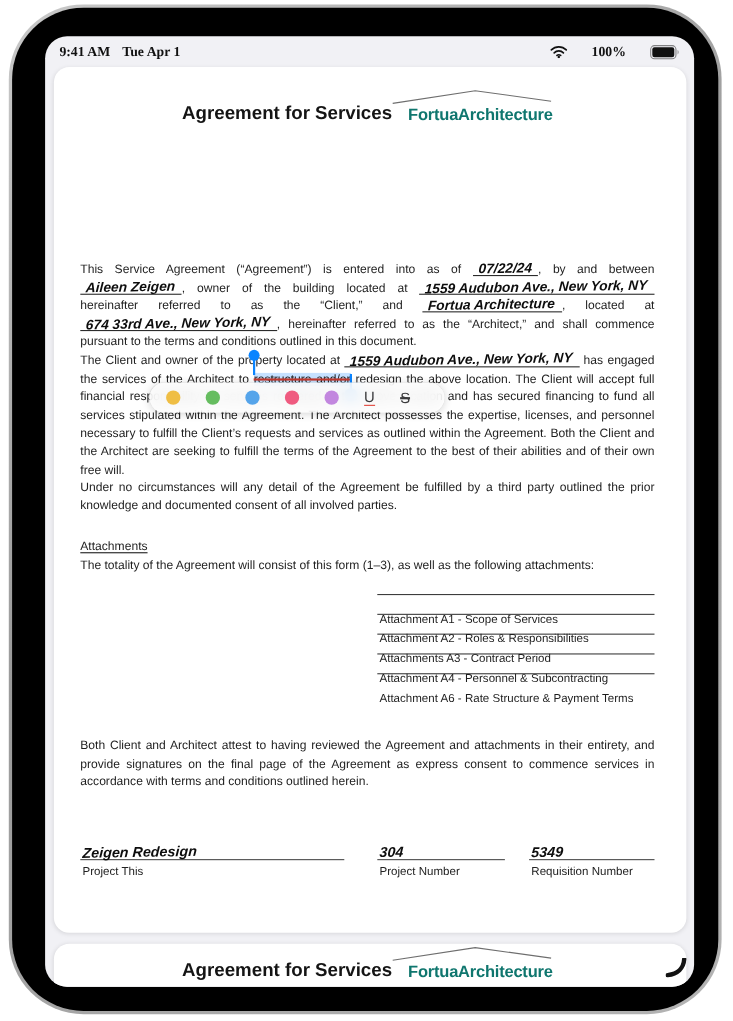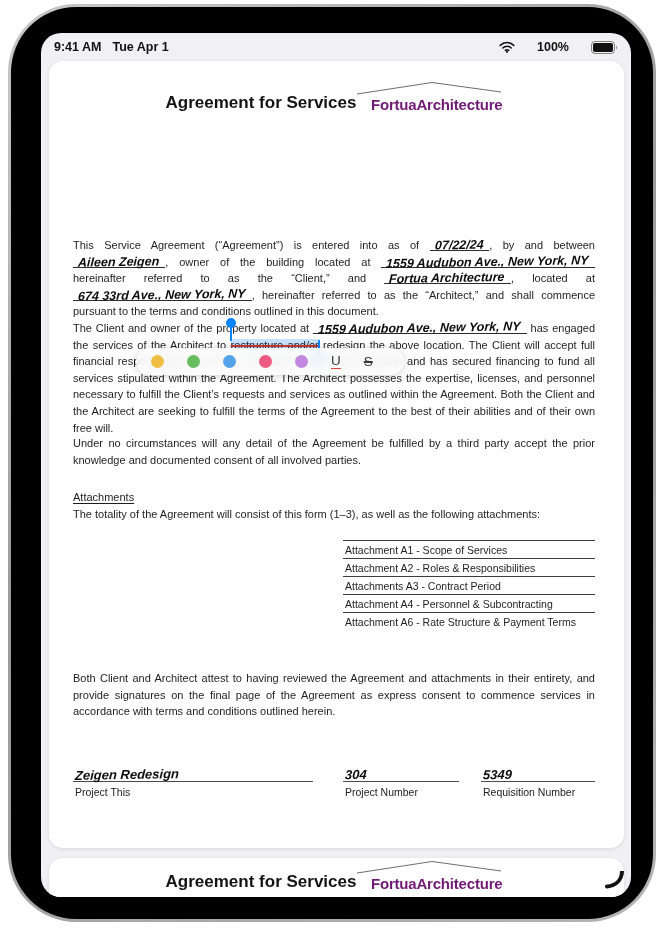--- a/index.html
+++ b/index.html
@@ -20,21 +20,21 @@
   }
   .screen{
     position:absolute;left:30px;top:26px;width:590px;height:864px;
     border-radius:20px;background:#f1f1f5;overflow:hidden;
   }
   
   .statusbar{
     position:absolute;left:0;top:0;right:0;height:28px;
     display:flex;align-items:center;justify-content:space-between;
     padding:0 13px;box-sizing:border-box;
-    font-size:12.5px;font-weight:600;color:#111;
+    font-size:12.5px;font-weight:600;color:#111;font-family:Liberation Serif, serif;
   }
   .sb-left{display:flex;gap:11px;align-items:center;}
   .sb-right{display:flex;gap:22px;align-items:center;}
   .sb-right svg{display:block;}
   
   .page{
     position:absolute;left:8px;width:575px;background:#fff;
     border-radius:14px;box-shadow:0 1px 4px rgba(0,0,0,0.10);
   }
   .page1{top:28px;height:787px;}
@@ -42,21 +42,21 @@
   
   .doc-header{
     position:absolute;left:24px;right:29px;display:flex;
     justify-content:center;align-items:flex-end;
   }
   .page1 .doc-header{top:20px;}
   .page2 .doc-header{top:2px;}
   .doc-title{font-size:17px;font-weight:700;color:#141414;letter-spacing:0;}
   .logo{display:flex;flex-direction:column;align-items:flex-end;}
   .logo svg{display:block;margin-bottom:1px;}
-  .logo-text{font-size:15px;font-weight:600;color:#701a75;letter-spacing:-0.2px;}
+  .logo-text{font-size:15px;font-weight:600;color:#0f766e;letter-spacing:-0.2px;}
   
   .para{
     position:absolute;left:24px;right:29px;
     font-size:11px;line-height:16.6px;color:#1e1e1e;text-align:justify;
   }
   .blank{
     display:inline-block;border-bottom:1px solid #2c2c2c;
     padding:0 6px 0 5px;line-height:10px;vertical-align:baseline;
   }
   .handwrite{
@@ -96,21 +96,21 @@
   .dot{width:13px;height:13px;border-radius:50%;flex:0 0 auto;}
   .tb-letter{font-size:13.5px;font-weight:500;color:#3a3a3c;line-height:1;}
   .tb-underline{border-bottom:1.5px solid #e0443a;padding-bottom:1px;}
   .tb-strike{text-decoration:line-through;text-decoration-thickness:1.5px;}
   
   .attach-block{position:absolute;left:24px;right:29px;top:428px;font-size:11px;line-height:16.6px;color:#1e1e1e;}
   .attach-heading{text-decoration:underline;text-underline-offset:2px;}
   .attach-table{position:absolute;left:294px;width:252px;top:479px;}
   .attach-row{
     border-top:1px solid #3d3d3d;height:18px;box-sizing:border-box;
-    font-size:10.5px;color:#1e1e1e;padding:3px 0 0 2px;
+    font-size:10.5px;color:#1e1e1e;padding:16px 0 0 2px;
   }
   
   .sig-col{position:absolute;top:700px;}
   .sig-value{height:19px;border-bottom:1px solid #4a4a4a;display:flex;align-items:flex-end;padding:0 0 1px 2px;}
   .sig-value .handwrite{font-size:13px;}
   .sig-label{font-size:10.5px;color:#222;padding:4px 0 0 2px;}
   .sig-1{left:24px;width:240px;}
   .sig-2{left:294px;width:116px;}
   .sig-3{left:432px;width:114px;}
   
@@ -172,21 +172,21 @@
           <span class="dot" style="background-color: rgb(239, 190, 69);"></span>
           <span class="dot" style="background-color: rgb(102, 189, 96);"></span>
           <span class="dot" style="background-color: rgb(85, 164, 234);"></span>
           <span class="dot" style="background-color: rgb(239, 91, 128);"></span>
           <span class="dot" style="background-color: rgb(194, 135, 223);"></span>
           <span class="tb-letter tb-underline">U</span>
           <span class="tb-letter tb-strike">S</span>
         </div>
 
         <div class="para" style="top:374px;">
-          <span>Under no circumstances will any detail of the Agreement be fulfilled by a third party accept the prior knowledge and documented consent of all involved parties.</span>
+          <span>Under no circumstances will any detail of the Agreement be fulfilled by a third party outlined the prior knowledge and documented consent of all involved parties.</span>
         </div>
 
         <div class="attach-block">
           <span class="attach-heading">Attachments</span><br>
           <span>The totality of the Agreement will consist of this form (1–3), as well as the following attachments:</span>
         </div>
 
         <div class="attach-table">
           <div class="attach-row">Attachment A1 - Scope of Services</div>
           <div class="attach-row">Attachment A2 - Roles &amp; Responsibilities</div>

